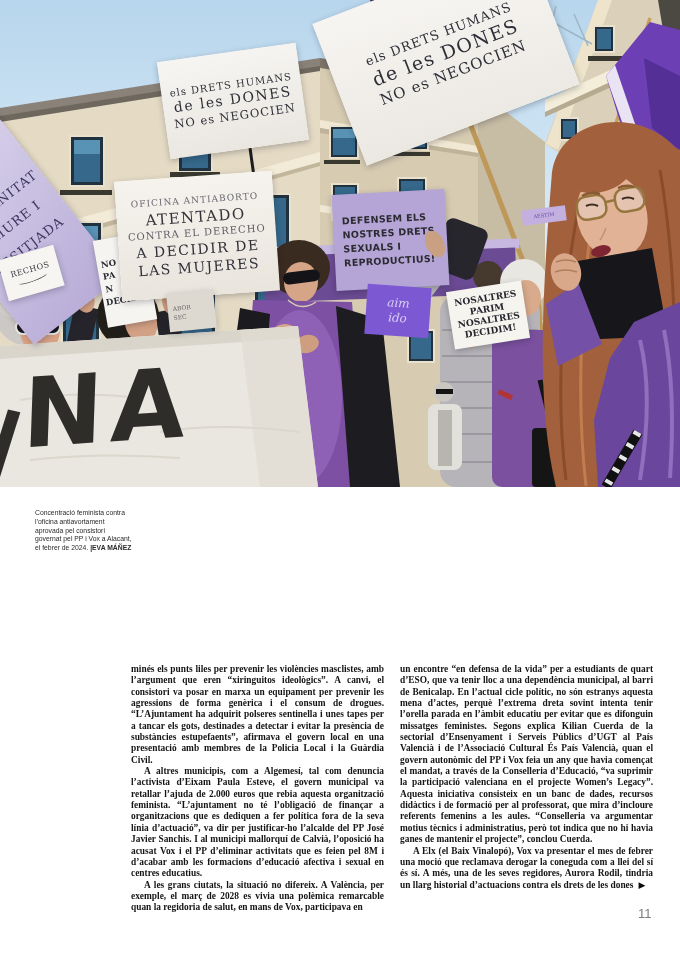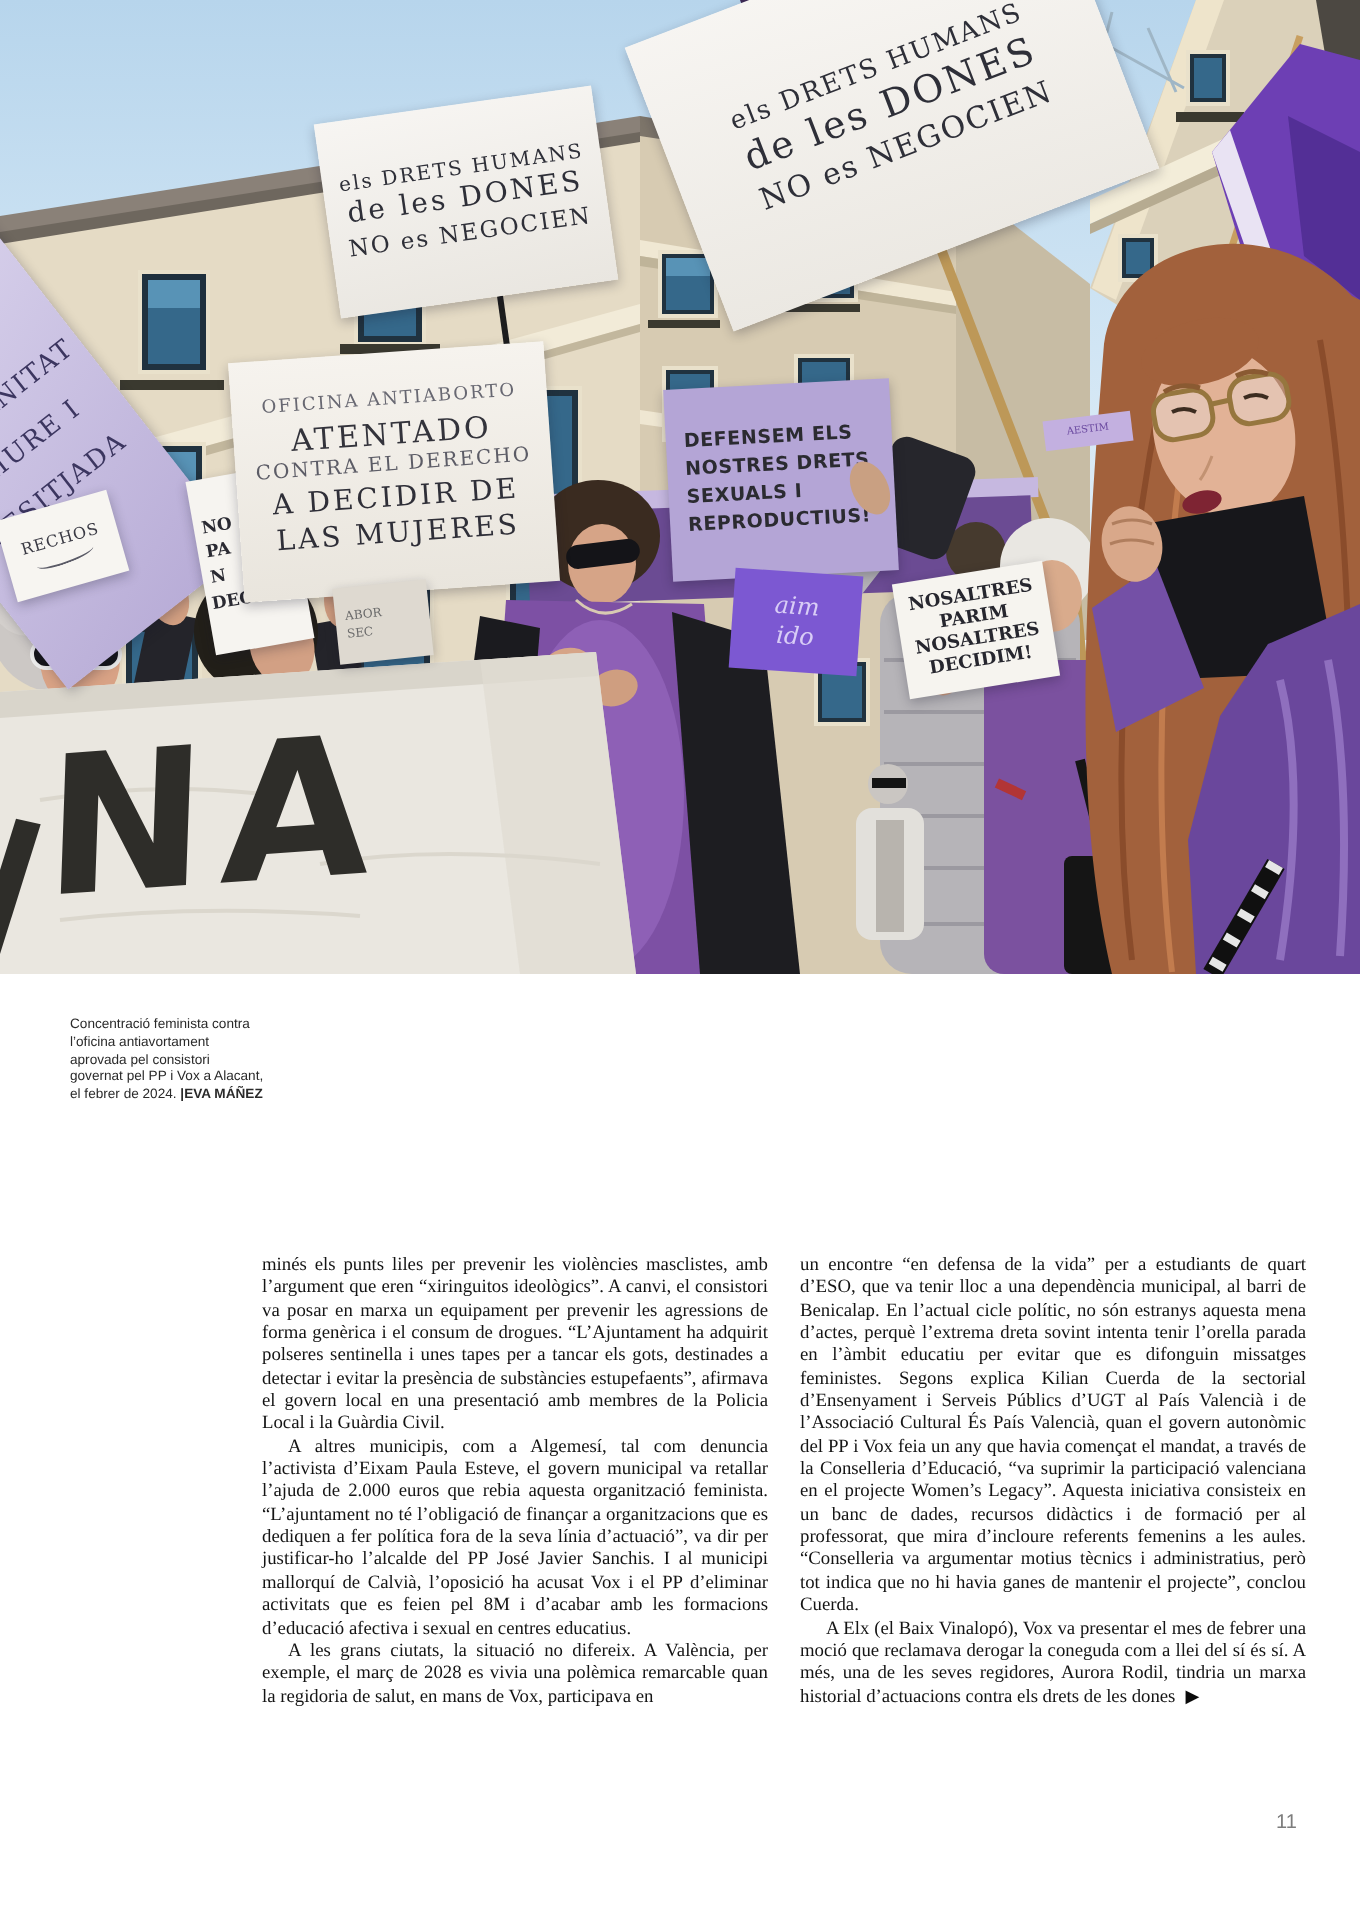--- a/index.html
+++ b/index.html
@@ -64,29 +64,29 @@
     font-size:96px;color:#2e2d29;letter-spacing:8px;padding-left:30px;line-height:1.1;}
   .banner-letters .bar{position:absolute;left:2px;top:46px;width:13px;height:92px;
     background:#2e2d29;transform:rotate(16deg);}
 
   
   .caption{position:absolute;left:35px;top:509px;width:97px;font-size:6.8px;line-height:1.3;
     color:#2a2a2a;font-family:"Liberation Sans",sans-serif;}
   .caption b{font-weight:bold;}
 
   
-  .col{position:absolute;top:628px;width:253px;font-family:"Liberation Serif",serif;
-    font-size:9.4px;line-height:11.35px;text-align:justify;color:#141414;}
+  .col{position:absolute;top:664px;width:253px;font-family:"Liberation Serif",serif;
+    font-size:9.4px;line-height:11.35px;text-align:justify;color:#141414;font-weight:bold;}
   .col1{left:131px;}
   .col2{left:400px;}
   .col p{margin:0;}
   .col p.indent{text-indent:13px;}
   .cont-arrow{font-size:9px;margin-left:5px;color:#0a0a0a;font-family:"DejaVu Sans",sans-serif;}
 
-  .page-number{position:absolute;left:638px;top:906px;font-size:10px;color:#7d7d7d;}
+  .page-number{position:absolute;left:638px;top:906px;font-size:13px;color:#7d7d7d;}
 </style>
 </head>
 <body>
 
 <div class="page">
 
   <div class="photo">
     <svg width="680" height="487" viewBox="0 0 680 487">
 
       <g>
@@ -346,17 +346,17 @@
     <span>Concentració feminista contra l’oficina antiavortament aprovada pel consistori governat pel PP i Vox a Alacant, el febrer de 2024. </span><b>|EVA MÁÑEZ</b>
   </div>
 
   <div class="col col1">
     <p>minés els punts liles per prevenir les violències masclistes, amb l’argument que eren “xiringuitos ideològics”. A canvi, el consistori va posar en marxa un equipament per prevenir les agressions de forma genèrica i el consum de drogues. “L’Ajuntament ha adquirit polseres sentinella i unes tapes per a tancar els gots, destinades a detectar i evitar la presència de substàncies estupefaents”, afirmava el govern local en una presentació amb membres de la Policia Local i la Guàrdia Civil.</p>
     <p class="indent">A altres municipis, com a Algemesí, tal com denuncia l’activista d’Eixam Paula Esteve, el govern municipal va retallar l’ajuda de 2.000 euros que rebia aquesta organització feminista. “L’ajuntament no té l’obligació de finançar a organitzacions que es dediquen a fer política fora de la seva línia d’actuació”, va dir per justificar-ho l’alcalde del PP José Javier Sanchis. I al municipi mallorquí de Calvià, l’oposició ha acusat Vox i el PP d’eliminar activitats que es feien pel 8M i d’acabar amb les formacions d’educació afectiva i sexual en centres educatius.</p>
     <p class="indent">A les grans ciutats, la situació no difereix. A València, per exemple, el març de 2028 es vivia una polèmica remarcable quan la regidoria de salut, en mans de Vox, participava en</p>
   </div>
   <div class="col col2">
     <p>un encontre “en defensa de la vida” per a estudiants de quart d’ESO, que va tenir lloc a una dependència municipal, al barri de Benicalap. En l’actual cicle polític, no són estranys aquesta mena d’actes, perquè l’extrema dreta sovint intenta tenir l’orella parada en l’àmbit educatiu per evitar que es difonguin missatges feministes. Segons explica Kilian Cuerda de la sectorial d’Ensenyament i Serveis Públics d’UGT al País Valencià i de l’Associació Cultural És País Valencià, quan el govern autonòmic del PP i Vox feia un any que havia començat el mandat, a través de la Conselleria d’Educació, “va suprimir la participació valenciana en el projecte Women’s Legacy”. Aquesta iniciativa consisteix en un banc de dades, recursos didàctics i de formació per al professorat, que mira d’incloure referents femenins a les aules. “Conselleria va argumentar motius tècnics i administratius, però tot indica que no hi havia ganes de mantenir el projecte”, conclou Cuerda.</p>
-    <p class="indent"><span>A Elx (el Baix Vinalopó), Vox va presentar el mes de febrer una moció que reclamava derogar la coneguda com a llei del sí és sí. A més, una de les seves regidores, Aurora Rodil, tindria un marxa historial d’actuacions contra els drets de les dones</span><span class="cont-arrow">▶</span></p>
+    <p class="indent"><span>A Elx (el Baix Vinalopó), Vox va presentar el mes de febrer una moció que reclamava derogar la coneguda com a llei del sí és sí. A més, una de les seves regidores, Aurora Rodil, tindria un llarg historial d’actuacions contra els drets de les dones</span><span class="cont-arrow">▶</span></p>
   </div>
 
   <div class="page-number">11</div>
 </div>
 
 </body></html>

